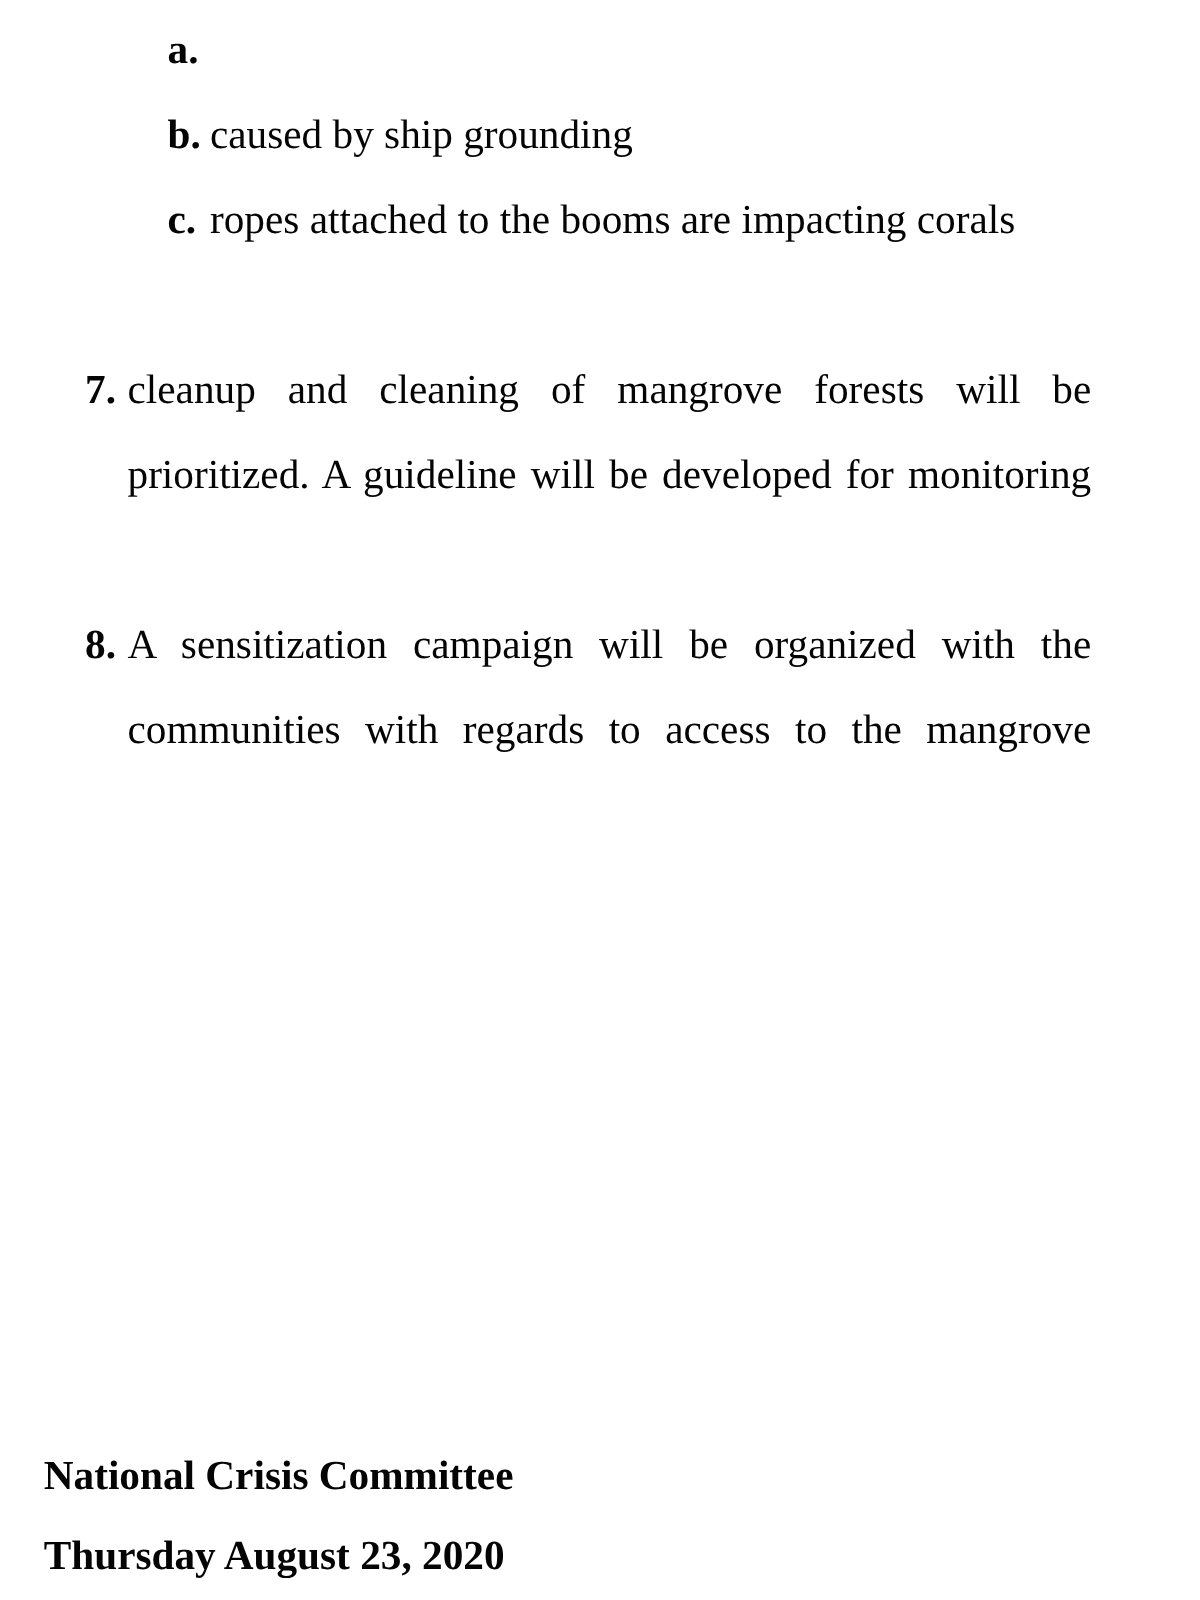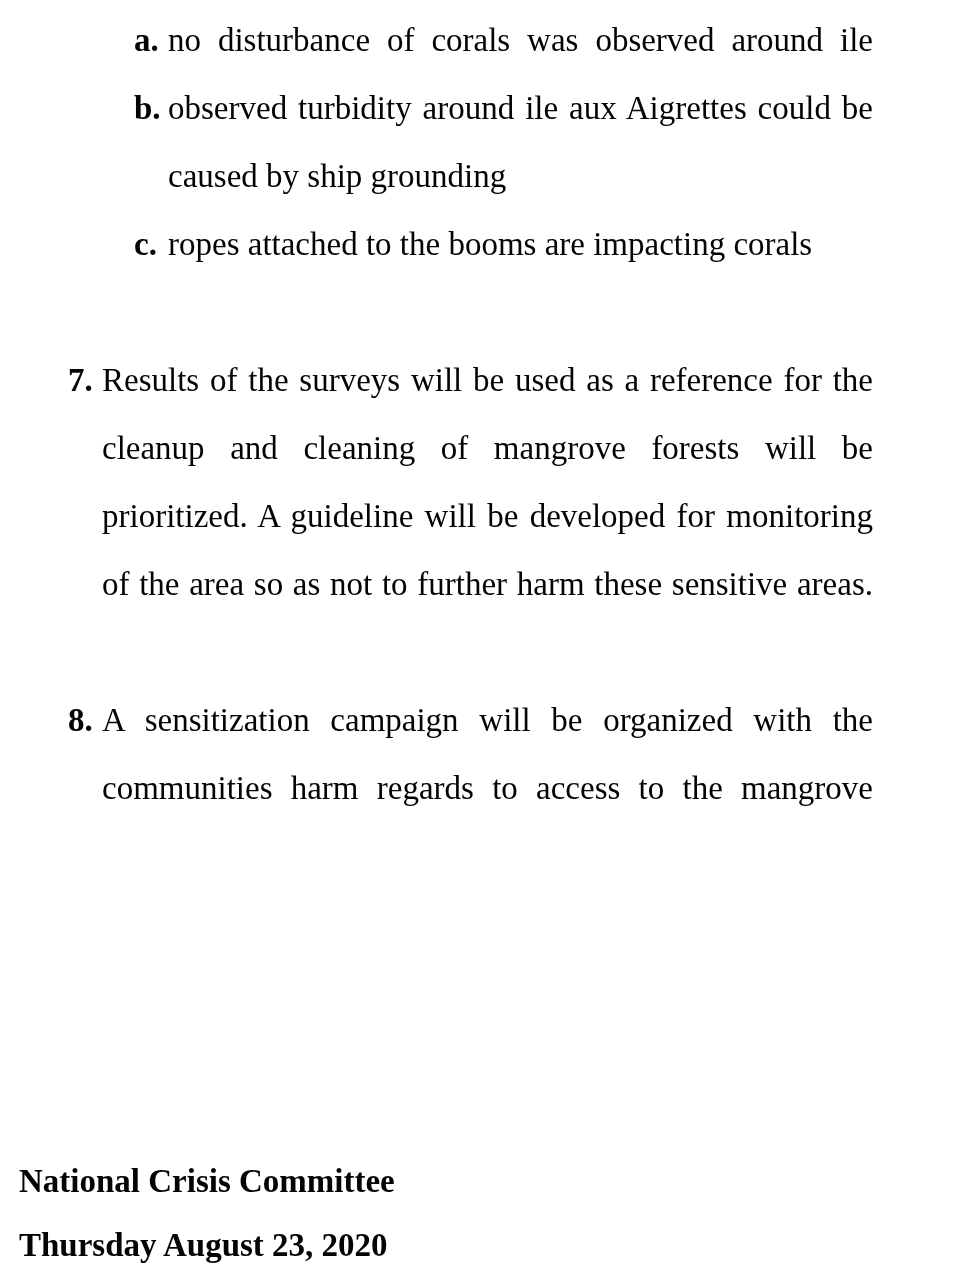--- a/index.html
+++ b/index.html
@@ -41,78 +41,74 @@
     font-size: 33px;
     line-height: 68px;
   }
   .line.j {
     text-align: justify;
     text-align-last: justify;
   }
   .spacer { height: 68px; }
   .sig {
     position: absolute;
-    left: 19px;
+    left: 35px;
     top: 1149px;
   }
   .sig-line {
     margin: 0;
     font-weight: 700;
     font-size: 33px;
     line-height: 64px;
     white-space: nowrap;
   }
 </style>
 </head>
 <body>
 
 <div class="page">
   <main class="doc">
 
     <section class="item sub">
       <span class="marker">a.</span>
       <div class="text">
-        <p class="line j">no disturbance of corals was observed around ile</p>
       </div>
     </section>
 
     <section class="item sub">
       <span class="marker">b.</span>
       <div class="text">
-        <p class="line j">observed turbidity around ile aux Aigrettes could be</p>
         <p class="line">caused by ship grounding</p>
       </div>
     </section>
 
     <section class="item sub">
       <span class="marker">c.</span>
       <div class="text">
         <p class="line">ropes attached to the booms are impacting corals</p>
       </div>
     </section>
 
     <div class="spacer"></div>
 
     <section class="item num">
       <span class="marker">7.</span>
       <div class="text">
-        <p class="line j">Results of the surveys will be used as a reference for the</p>
         <p class="line j">cleanup and cleaning of mangrove forests will be</p>
         <p class="line j">prioritized. A guideline will be developed for monitoring</p>
-        <p class="line j">of the area so as not to further harm these sensitive areas.</p>
       </div>
     </section>
 
     <div class="spacer"></div>
 
     <section class="item num">
       <span class="marker">8.</span>
       <div class="text">
         <p class="line j">A sensitization campaign will be organized with the</p>
-        <p class="line j">communities harm regards to access to the mangrove</p>
+        <p class="line j">communities with regards to access to the mangrove</p>
       </div>
     </section>
 
   </main>
 
   <footer class="sig">
     <p class="sig-line">National Crisis Committee</p>
     <p class="sig-line">Thursday August 23, 2020</p>
   </footer>
 </div>

